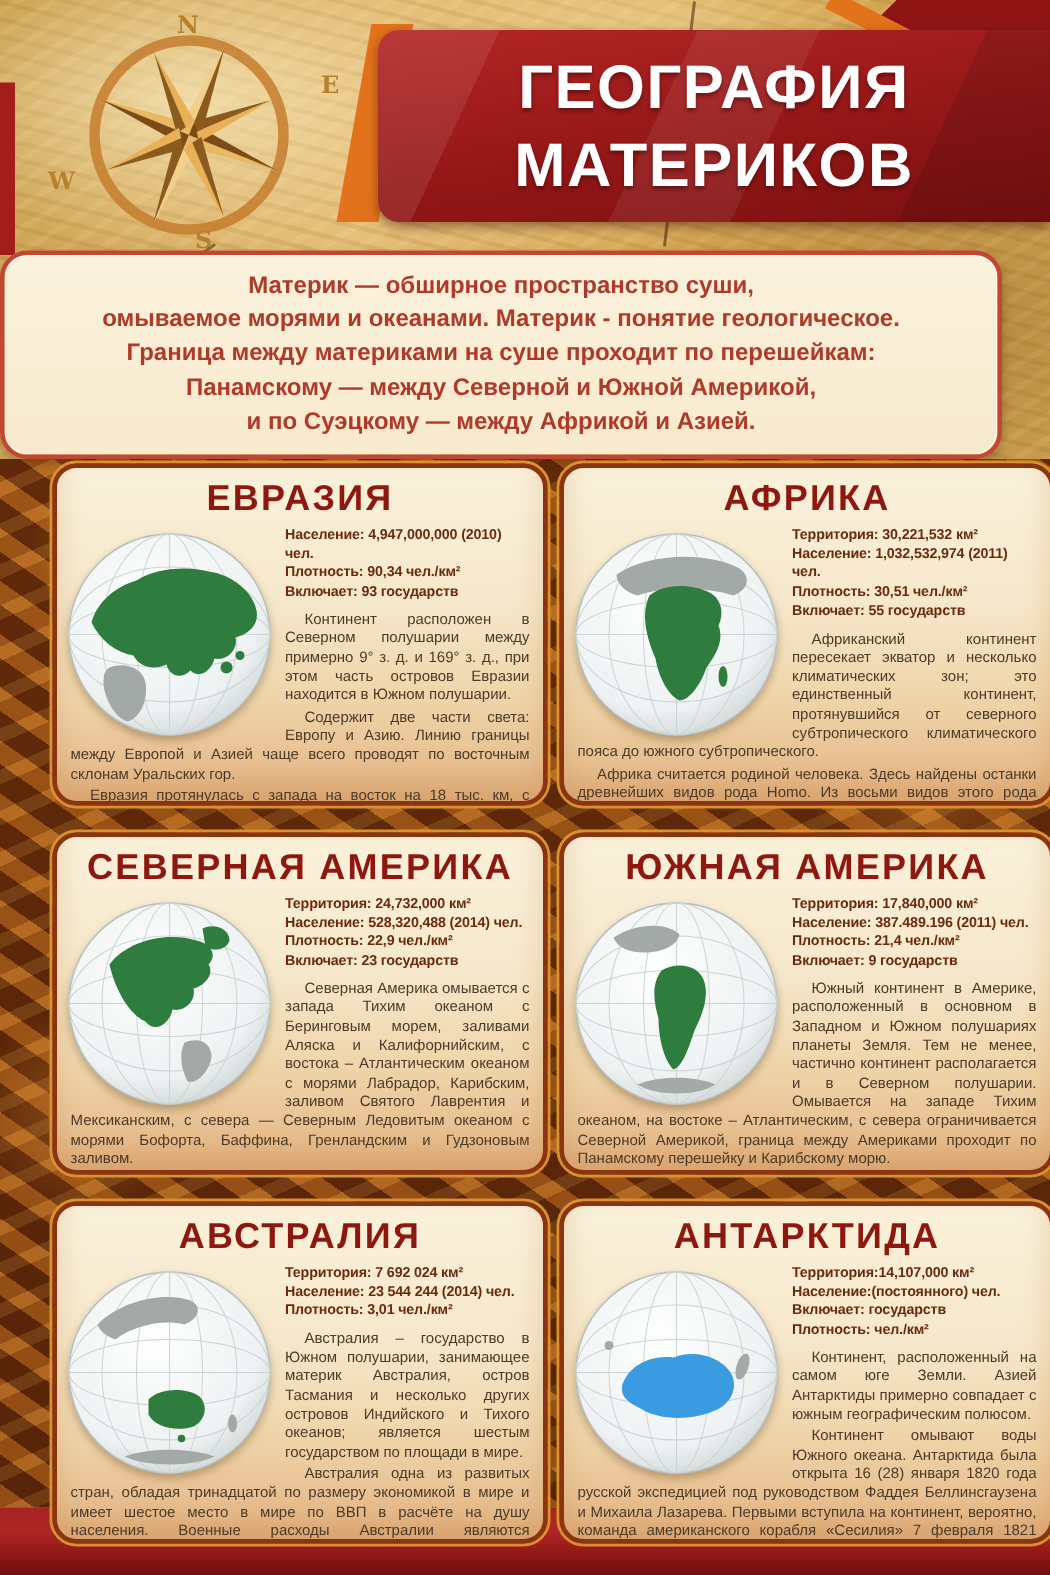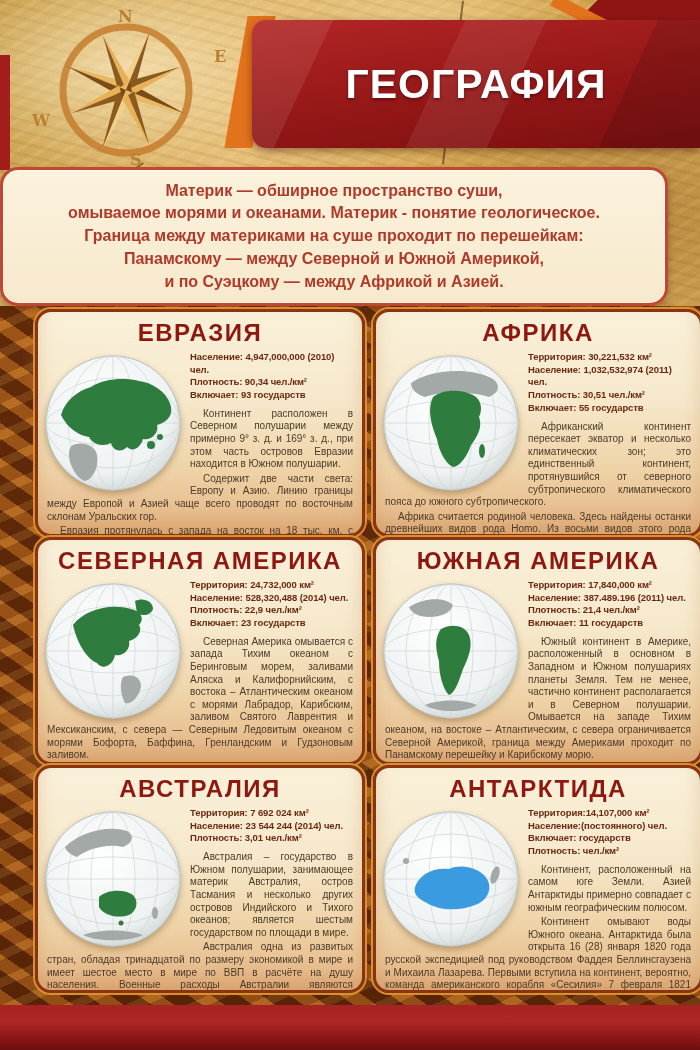--- a/index.html
+++ b/index.html
@@ -59,21 +59,21 @@
       radial-gradient(circle 100px at 8% 62%, rgba(245,170,70,.30), transparent 70%),
       radial-gradient(circle 120px at 92% 85%, rgba(250,180,80,.30), transparent 70%),
       repeating-linear-gradient(35deg, rgba(235,150,45,.30) 0 13px, rgba(55,20,4,.38) 13px 29px),
       repeating-linear-gradient(-24deg, rgba(250,185,85,.22) 0 9px, rgba(85,32,6,.30) 9px 25px),
       linear-gradient(180deg,#8a4210,#76340c);}
   .bottom-bar{position:absolute;left:0;top:1005px;width:700px;height:45px;
     background:linear-gradient(180deg,#a82222 0%,#b02626 35%,#8a1515 75%,#6e0f0f 100%);}
 
   
   .cards{position:absolute;left:16px;top:309px;width:572px;
-    display:grid;grid-template-columns:330px 330px;grid-auto-rows:228px;gap:0 8px;padding-left:19px;}
+    display:grid;grid-template-columns:330px 330px;grid-auto-rows:228px;gap:18px 8px;padding-left:19px;}
   .card{box-sizing:border-box;overflow:hidden;position:relative;
     background:linear-gradient(180deg,#faf1da 0%,#f6e8cb 40%,#eed2a6 72%,#e3b282 100%);
     border:3px solid #8a3414;border-radius:16px;
     box-shadow:0 0 0 2px #d9912e, inset 0 -10px 18px rgba(185,115,45,.25);
     padding:5px 9px 4px 9px;}
   .card h2{margin:2px 0 4px;text-align:center;color:#8e180f;font-weight:bold;
     font-size:24px;letter-spacing:1.5px;}
   .globe{float:left;width:140px;height:140px;margin:2px 7px 2px -4px;
     filter:drop-shadow(0 3px 3px rgba(90,60,20,.35));}
   .stats{font-weight:bold;font-size:9.5px;color:#6b2a10;line-height:1.34;margin:1px 0 6px 0;letter-spacing:-.1px;}
@@ -93,20 +93,21 @@
 
   <div class="firebg"></div>
   <div class="bottom-bar"></div>
 
   <div class="corner-red"></div>
   <div class="corner-orange"></div>
   <div class="banner-orange"></div>
   <div class="banner">
     <h1>
       <span>ГЕОГРАФИЯ</span><br>
+      <span>МАТЕРИКОВ</span>
     </h1>
   </div>
 
   <div class="compass">
     <svg width="215" height="162" viewBox="0 0 215 162">
       <circle cx="108" cy="84" r="63" fill="none" stroke="#c47c2e" stroke-width="7" opacity="0.85"></circle>
       <g transform="rotate(22 108 84)">
         <polygon points="108,20 100,84 108,84" fill="#f2cf8a"></polygon>
         <polygon points="108,20 116,84 108,84" fill="#8a5a1e"></polygon>
         <polygon points="108,148 116,84 108,84" fill="#f2cf8a"></polygon>
@@ -277,21 +278,21 @@
           </g>
           <path d="M28,26 C44,16 64,16 72,24 C70,32 60,36 48,36 C38,36 30,32 28,26 Z" fill="#a3a9a6"></path>
           <path d="M44,124 C58,118 82,118 96,124 C84,132 56,132 44,124 Z" fill="#a3a9a6"></path>
           <path d="M60,48 C70,42 84,44 88,54 C92,64 88,76 82,88 C78,100 74,112 68,114 C62,108 58,94 58,80 C54,66 54,56 60,48 Z" fill="#2e7d3e"></path>
         </svg>
       </div>
       <div class="stats">
         <div>Территория: 17,840,000 км²</div>
         <div>Население: 387.489.196 (2011) чел.</div>
         <div>Плотность: 21,4 чел./км²</div>
-        <div>Включает: 11 государств</div>
+        <div>Включает: 9 государств</div>
       </div>
       <div class="bodytext">
         <p>Южный континент в Америке, расположенный в основном в Западном и Южном полушариях планеты Земля. Тем не менее, частично континент располагается и в Северном полушарии. Омывается на западе Тихим океаном, на востоке – Атлантическим, с севера ограничивается Северной Америкой, граница между Америками проходит по Панамскому перешейку и Карибскому морю.</p>
         <p>По характеру рельефа можно разделить на Горный Запад и Равнинный Восток. Средняя высота материка – 580м. Вдоль всего западного края тянется горная система Анд.</p>
       </div>
     </section>
 
     <section class="card">
       <h2>АВСТРАЛИЯ</h2>
       <div class="globe">

